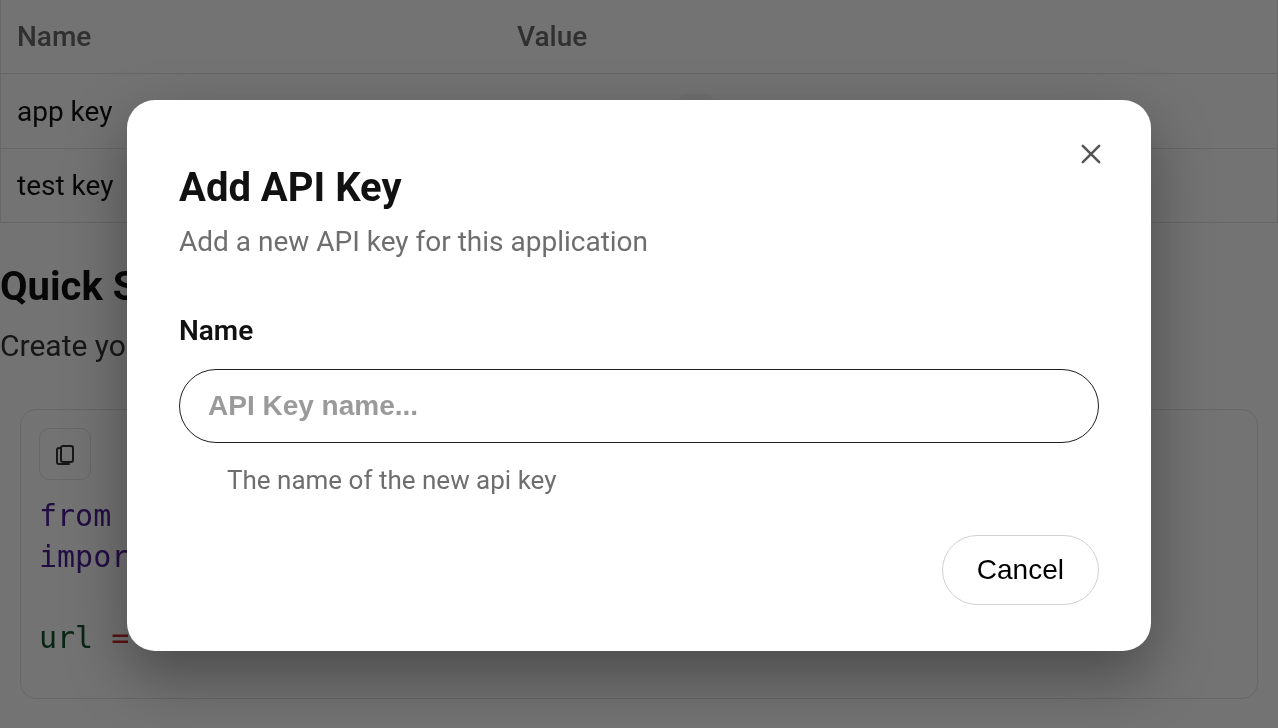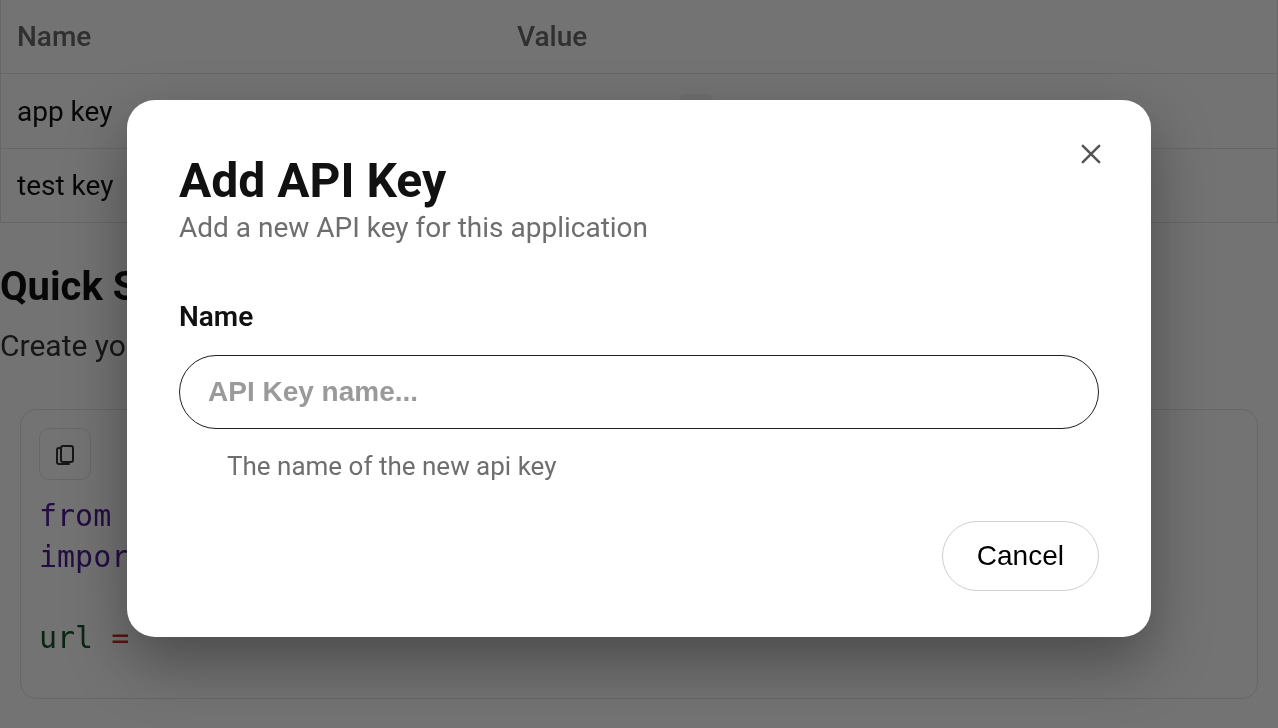--- a/index.html
+++ b/index.html
@@ -43,22 +43,22 @@
     }
     .modal {
       background: #fff; width: 1024px; margin-top: 100px; border-radius: 28px; box-shadow: 0 25px 60px rgba(0,0,0,0.35);
       padding: 52px 52px 46px 52px; position: relative;
     }
     .modal .close {
       position: absolute; top: 36px; right: 42px; width: 36px; height: 36px; display: flex; align-items: center; justify-content: center; color: #555;
       cursor: pointer;
     }
     .modal .close svg { width: 28px; height: 28px; stroke: #555; }
-    .modal h1 { font-size: 48px; font-weight: 700; color: #111; }
-    .modal .subtitle { font-size: 28px; color: #6e6e6e; margin-top: 2px; }
+    .modal h1 { font-size: 40px; font-weight: 700; color: #111; margin-top: 12px; }
+    .modal .subtitle { font-size: 28px; color: #6e6e6e; margin-top: 14px; }
     .modal .field-label { font-size: 28px; font-weight: 600; color: #111; margin-top: 56px; }
     .modal input[type=text] {
       width: 100%; margin-top: 22px; font-size: 28px; padding: 20px 28px; border-radius: 38px; border: 1.5px solid #1f1f1f; outline: none; font-weight: bold;
     }
     .modal input::placeholder { color: #9a9a9a; }
     .modal .helper { font-size: 26px; color: #6e6e6e; margin-top: 22px; margin-left: 48px; }
     .modal .actions { display: flex; justify-content: flex-end; gap: 18px; margin-top: 40px; }
     .btn {
       font-size: 28px; font-weight: 500; padding: 18px 34px; border-radius: 36px; cursor: pointer; border: 1px solid #d0d0d0; background: #fff;
     }

